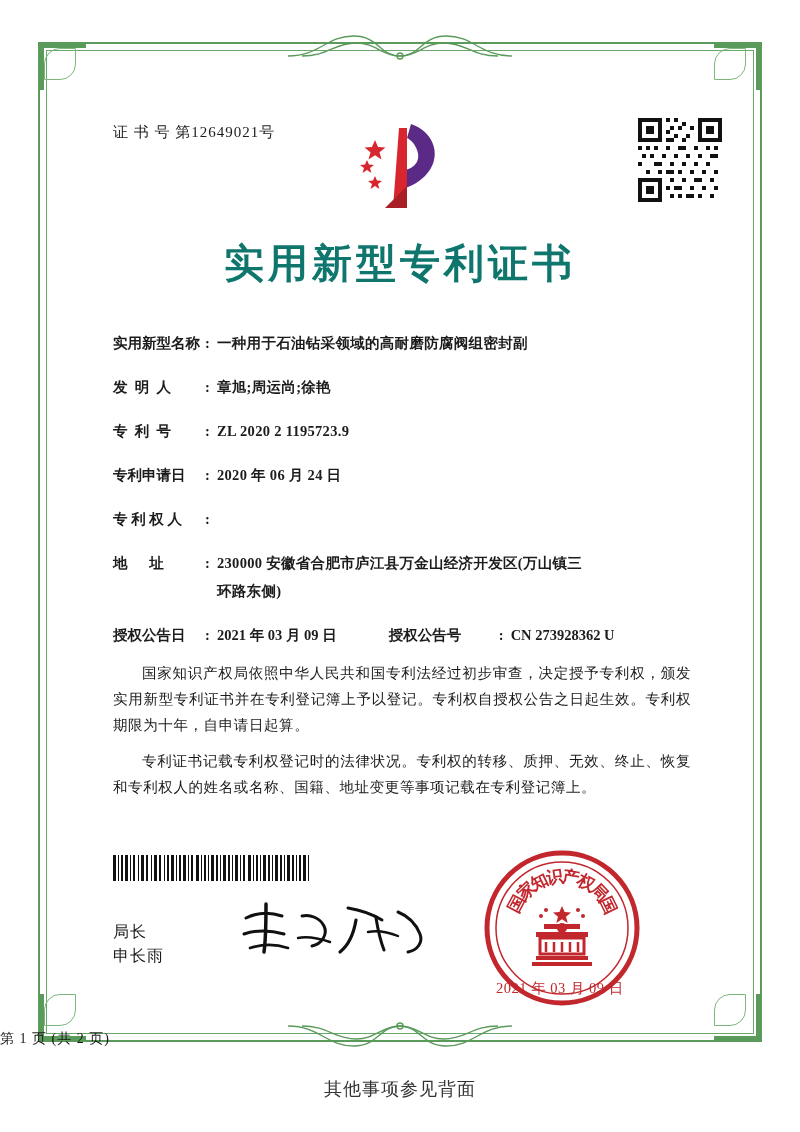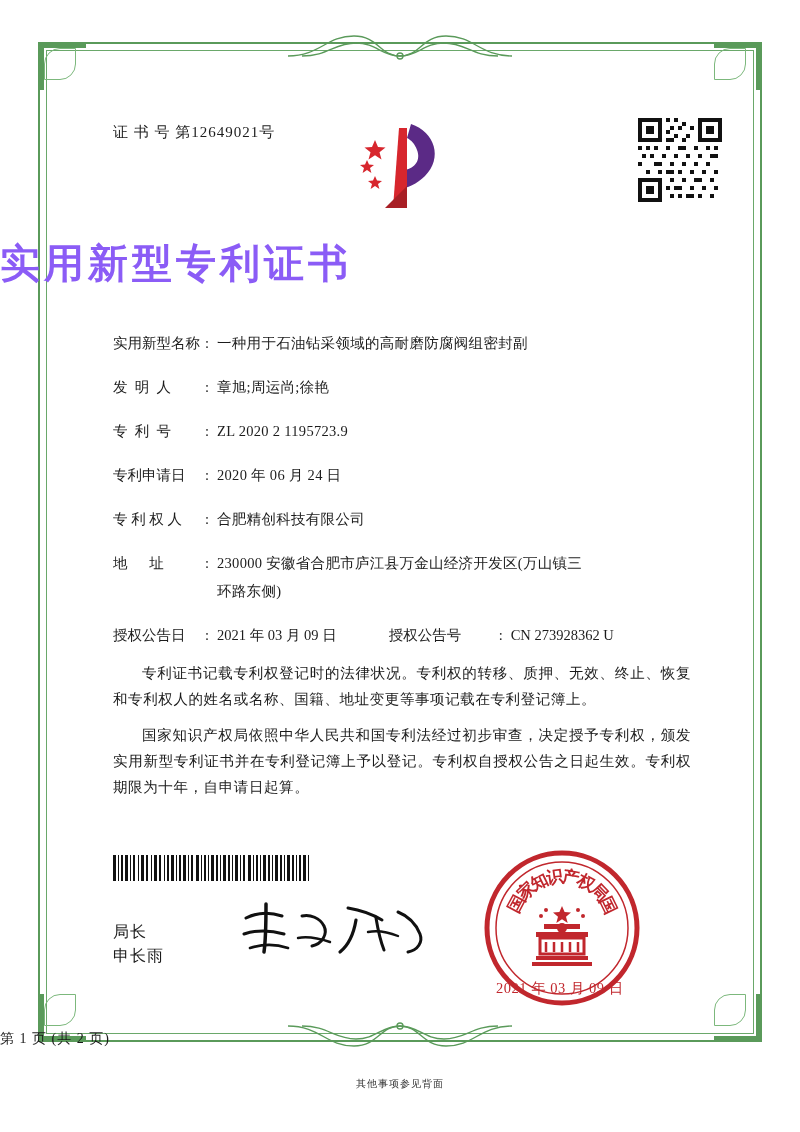--- a/index.html
+++ b/index.html
@@ -85,40 +85,42 @@
     position: absolute;
     left: 355px; top: 118px;
     width: 92px; height: 96px;
   }
 
   
   .title {
     position: absolute;
     left: 0; top: 236px;
     width: 800px;
+    text-align: center;
     font-size: 40px;
     font-weight: bold;
     letter-spacing: 4px;
     font-family: "DejaVu Serif", "Liberation Serif", serif;
-    color: #8b5cf6;
+    color: #0f766e;
   }
 
   
   .fields {
     position: absolute;
     left: 113px; top: 332px;
     width: 580px;
     font-size: 14.5px;
     line-height: 22px;
     color: #1c1c1c;
   }
   .field {
     display: flex;
     align-items: flex-start;
     margin-bottom: 22px;
+    font-weight: bold;
   }
   .field .label {
     width: 92px;
     flex: 0 0 92px;
     letter-spacing: 0px;
     white-space: pre;
   }
   .field .sep {
     width: 12px;
     flex: 0 0 12px;
@@ -202,21 +204,21 @@
     left: 0; top: 1030px;
     width: 800px;
     font-size: 14px;
     letter-spacing: 1px;
   }
   .footnote {
     position: absolute;
     left: 0; top: 1077px;
     width: 800px;
     text-align: center;
-    font-size: 10px;
+    font-size: 18px;
     color: #333;
     letter-spacing: 1px;
   }
 </style>
 </head>
 <body>
 
 <div class="page">
 
   <div class="border-outer"></div>
@@ -347,21 +349,20 @@
 
     <div class="field">
       <span class="label">专利申请日</span>
       <span class="sep">:</span>
       <span class="value">2020 年 06 月 24 日</span>
     </div>
 
     <div class="field">
       <span class="label">专 利 权 人</span>
       <span class="sep">:</span>
-      <span class="value">合肥精创科技有限公司</span>
     </div>
 
     <div class="field">
       <span class="label">地      址</span>
       <span class="sep">:</span>
       <span class="value">
         <span>230000 安徽省合肥市庐江县万金山经济开发区(万山镇三</span>
         <span class="line2">环路东侧)</span>
       </span>
     </div>
@@ -371,22 +372,22 @@
       <span class="sep">:</span>
       <span class="value2">2021 年 03 月 09 日</span>
       <span class="label2">授权公告号</span>
       <span class="sep">:</span>
       <span class="value2">CN 273928362 U</span>
     </div>
 
   </div>
 
   <div class="paragraphs">
+    <p>国家知识产权局依照中华人民共和国专利法经过初步审查，决定授予专利权，颁发实用新型专利证书并在专利登记簿上予以登记。专利权自授权公告之日起生效。专利权期限为十年，自申请日起算。</p>
     <p>专利证书记载专利权登记时的法律状况。专利权的转移、质押、无效、终止、恢复和专利权人的姓名或名称、国籍、地址变更等事项记载在专利登记簿上。</p>
-    <p>国家知识产权局依照中华人民共和国专利法经过初步审查，决定授予专利权，颁发实用新型专利证书并在专利登记簿上予以登记。专利权自授权公告之日起生效。专利权期限为十年，自申请日起算。</p>
   </div>
 
   <svg class="barcode" viewBox="0 0 196 26" shape-rendering="crispEdges">
     <g fill="#111">
       <rect x="0" y="0" width="3" height="26"></rect>
         <rect x="5" y="0" width="1" height="26"></rect>
       <rect x="8" y="0" width="2" height="26"></rect>
         <rect x="12" y="0" width="3" height="26"></rect>
       <rect x="17" y="0" width="1" height="26"></rect>
         <rect x="20" y="0" width="2" height="26"></rect>

